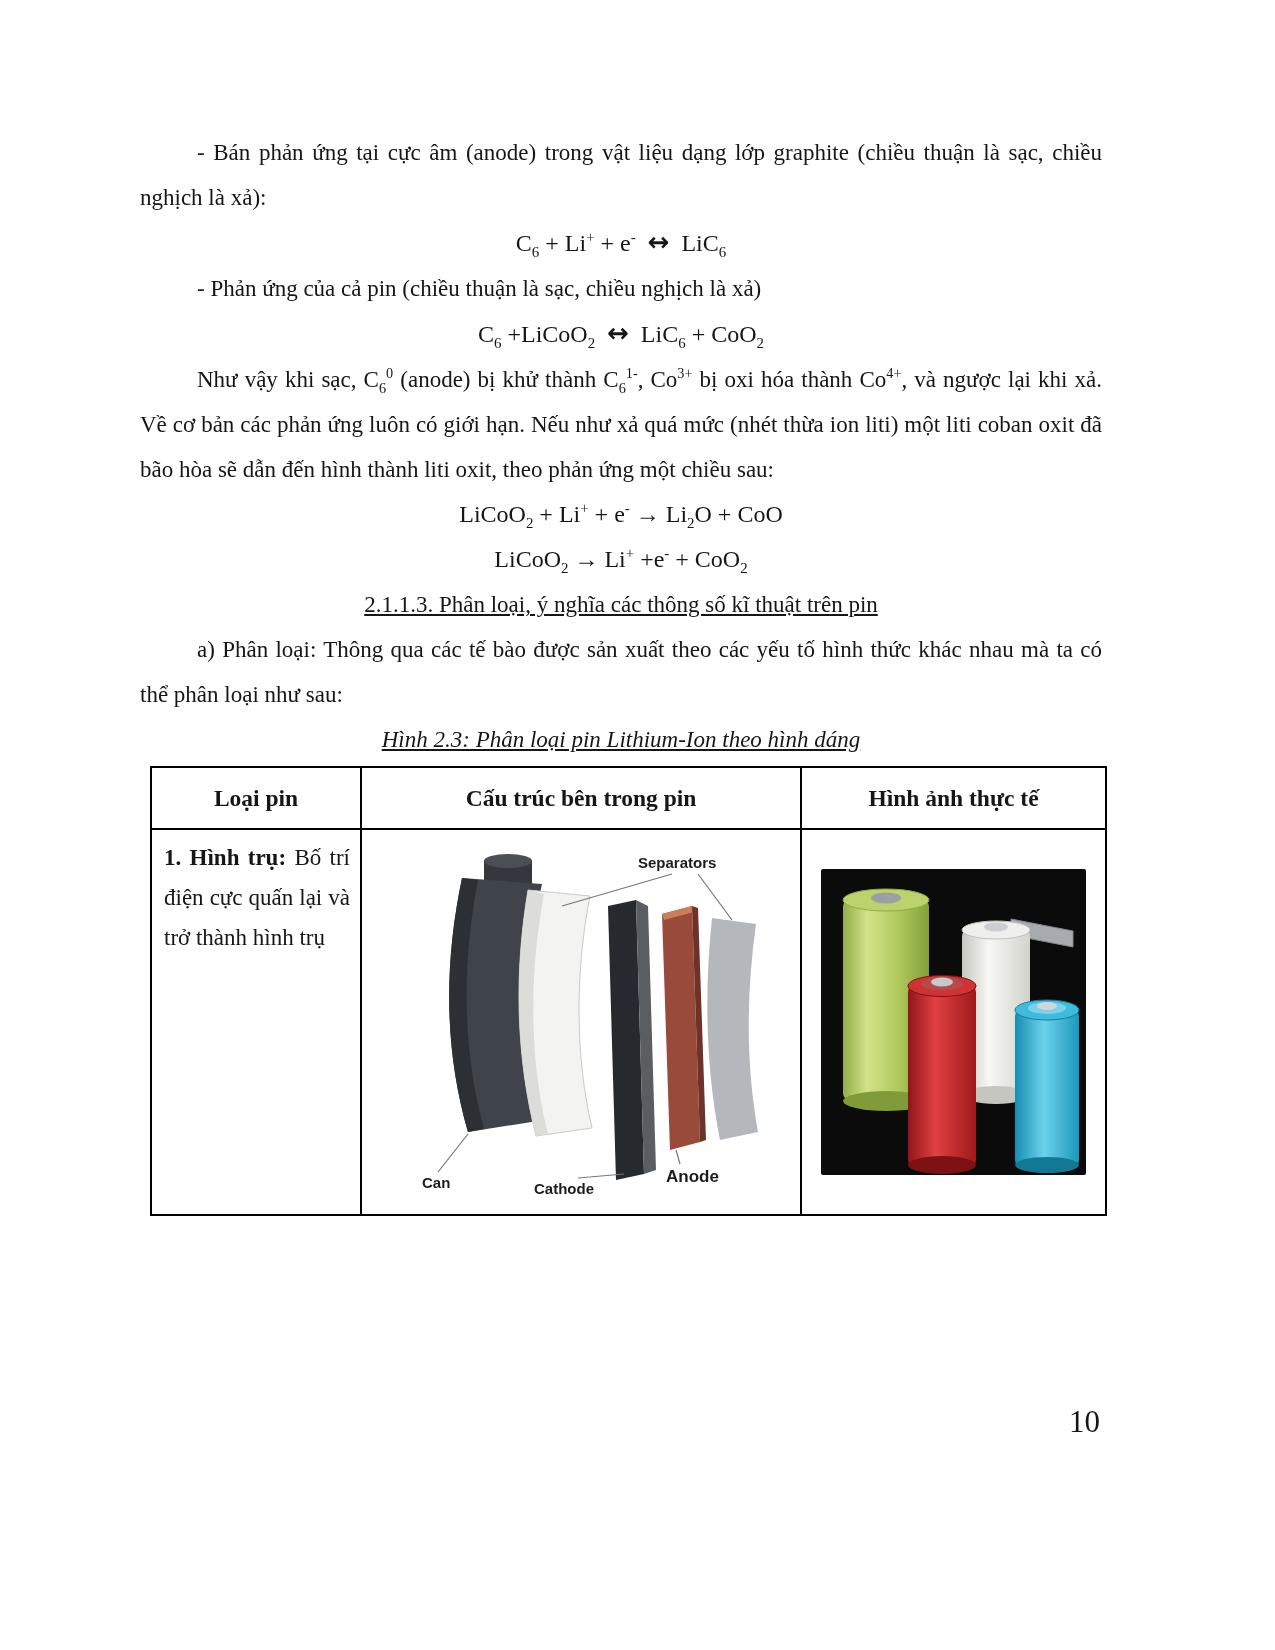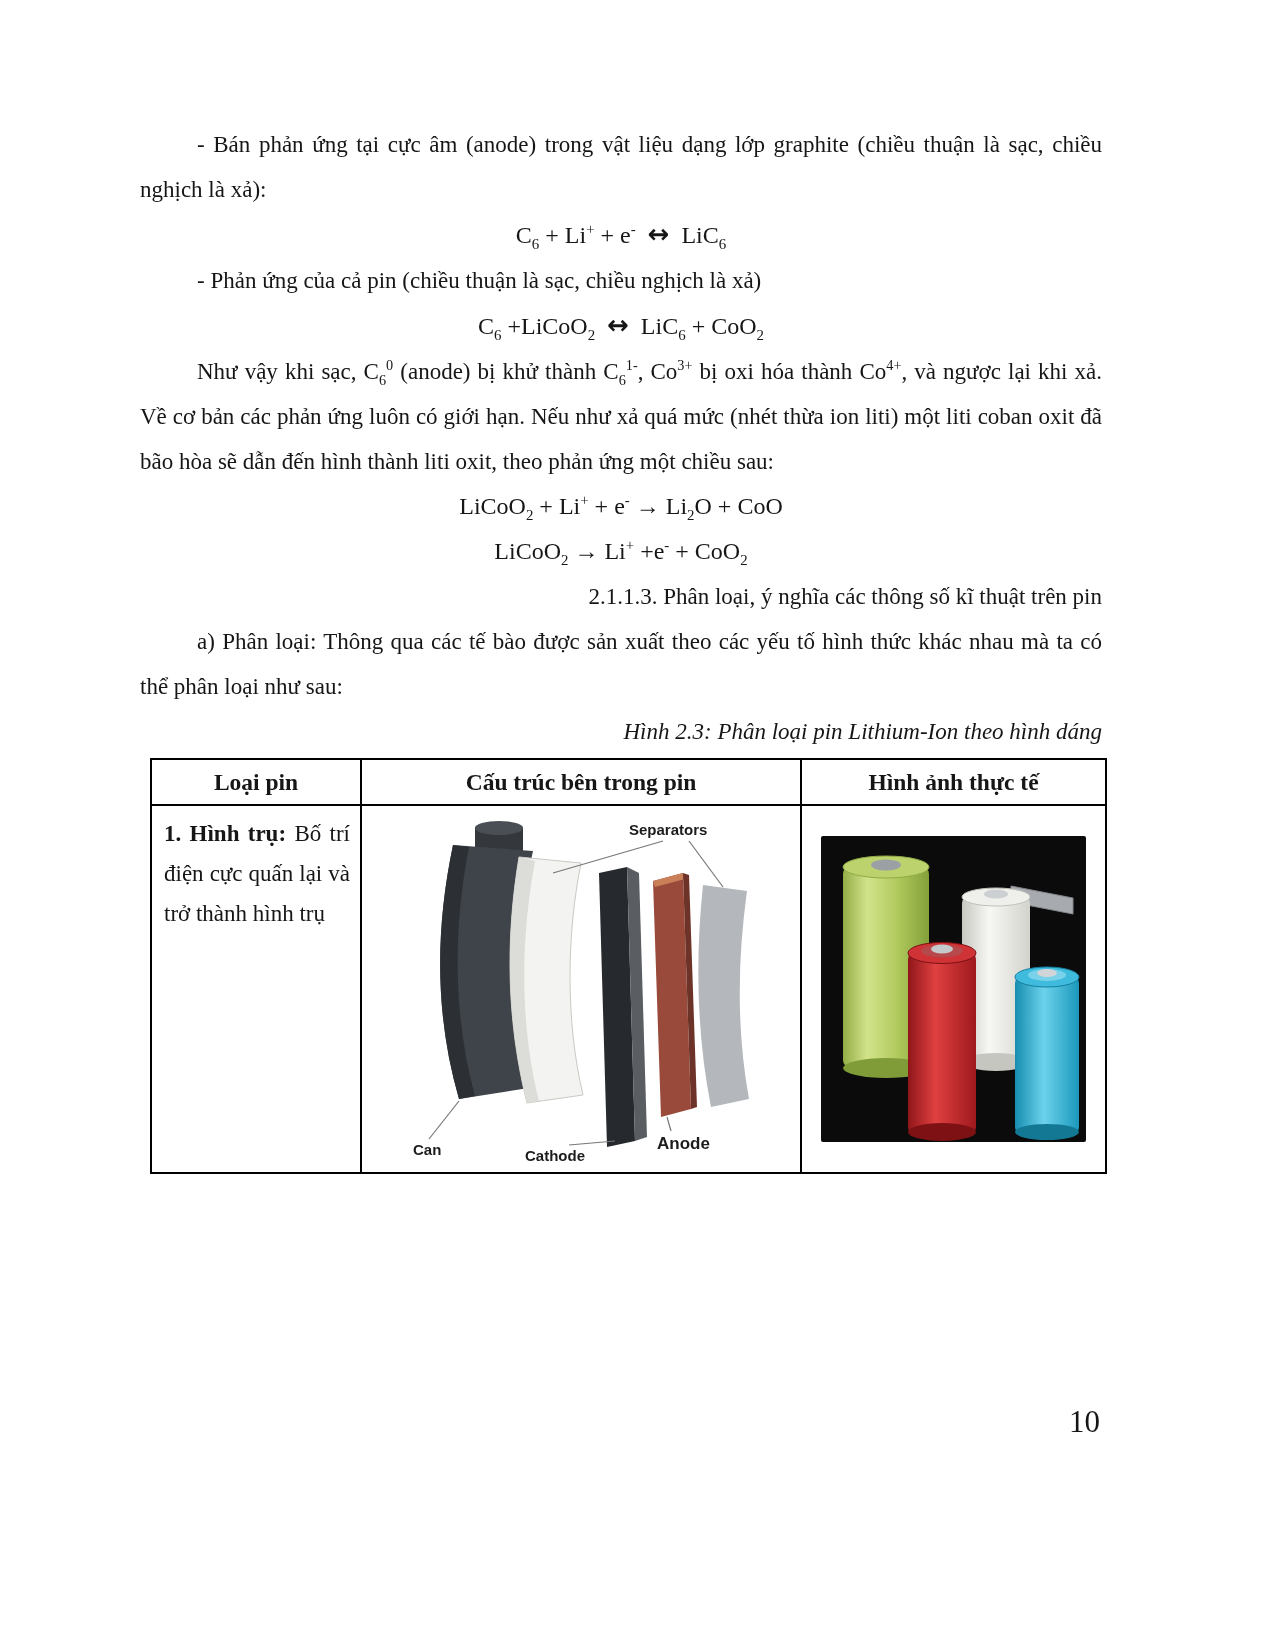--- a/index.html
+++ b/index.html
@@ -8,26 +8,26 @@
     position:relative;
     width:1275px; height:1650px;
     background:#ffffff;
     font-family:"Liberation Serif","DejaVu Serif",serif;
     font-size:23px;
     color:#161616;
     overflow:hidden;
   }
   .content {
     position:absolute;
-    left:140px; top:122px;
+    left:140px; top:130px;
     width:962px;
   }
   .content p { line-height:45px; }
   p.body-text { text-align:justify; text-indent:57px; }
-  p.plain { text-indent:0; text-align:right; }
+  p.plain { text-indent:0; text-align:center;text-decoration:underline; }
   .equation {
     text-align:center;
     line-height:45px;
     font-size:24px;
   }
   sub, sup { font-size:0.62em; line-height:0; }
   .eq-arrow {
     font-family:"DejaVu Sans","Liberation Sans",sans-serif;
     font-weight:bold;
     font-size:1.08em;
@@ -44,34 +44,34 @@
     width:955px;
     margin:4px 0 0 10px;
   }
   .battery-table th, .battery-table td {
     border:2px solid #000;
   }
   .battery-table th {
     font-weight:bold;
     font-size:23.5px;
     text-align:center;
-    padding:6px 4px;
+    padding:14px 4px;
     line-height:32px;
   }
   td.cell-type {
     vertical-align:top;
     padding:8px 10px 8px 12px;
     text-align:justify;
     line-height:40px;
     font-size:23px;
   }
   td.cell-type .lead { font-weight:bold;margin-top:32px; }
   td.cell-diagram {
     vertical-align:middle;
-    padding:5px;
+    padding:14px;
     background:#ffffff;
   }
   td.cell-diagram svg { display:block; margin:0 auto; }
   td.cell-photo {
     vertical-align:middle;
     padding:19px;
   }
   td.cell-photo svg { display:block; margin:0 auto; }
   .page-number {
     position:absolute;

